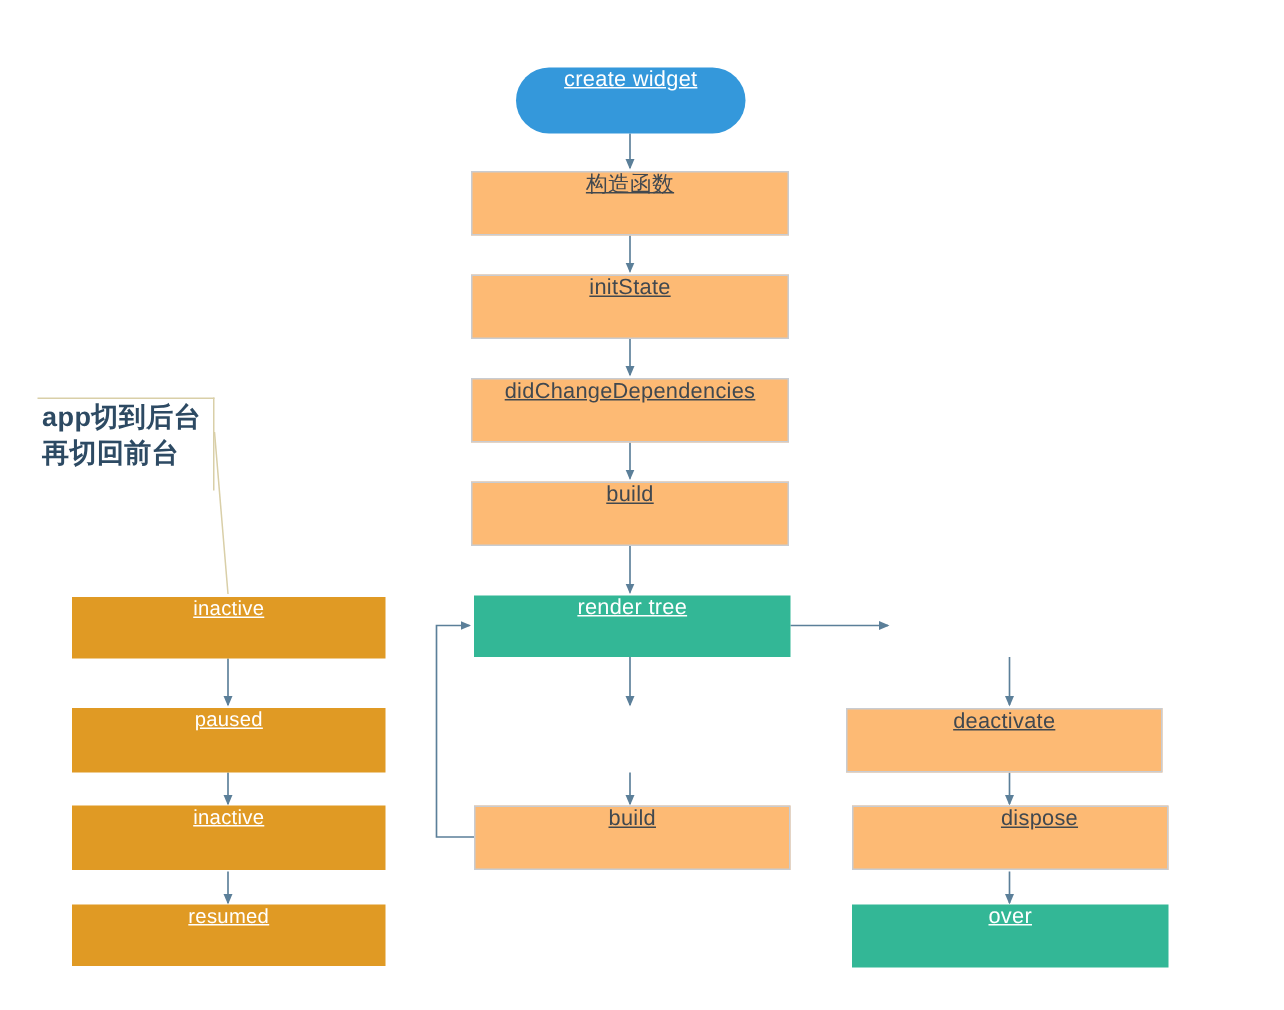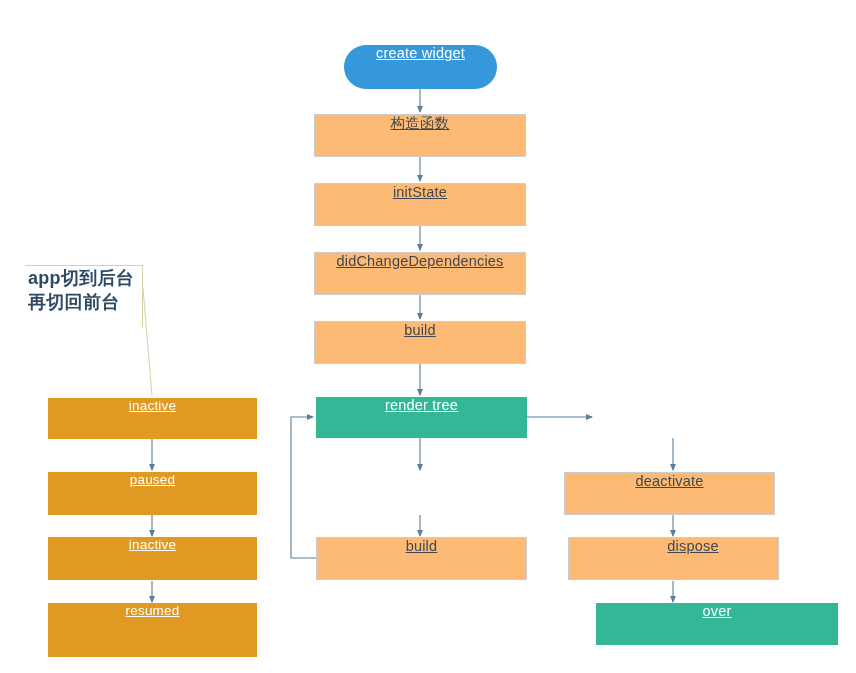--- a/index.html
+++ b/index.html
@@ -149,33 +149,33 @@
 
 
   <div class="node gray" style="left:564px; top:472px; width:211px; height:43px;">
     <span>deactivate</span>
   </div>
 
   <div class="node gray" style="left:568px; top:537px; width:211px; height:43px;padding-left:39px;">
     <span>dispose</span>
   </div>
 
-  <div class="node teal" style="left:568px; top:603px; width:242px; height:42px;margin-left:28px;">
+  <div class="node teal" style="left:568px; top:603px; width:211px; height:42px;">
     <span>over</span>
   </div>
 
   <div class="node orange" style="left:48px; top:398px; width:209px; height:41px;">
     <span>inactive</span>
   </div>
 
   <div class="node orange" style="left:48px; top:472px; width:209px; height:43px;">
     <span>paused</span>
   </div>
 
   <div class="node orange" style="left:48px; top:537px; width:209px; height:43px;">
     <span>inactive</span>
   </div>
 
-  <div class="node orange" style="left:48px; top:603px; width:209px; height:54px;">
+  <div class="node orange" style="left:48px; top:603px; width:209px; height:41px;">
     <span>resumed</span>
   </div>
 
 </div>
 
 </body></html>

